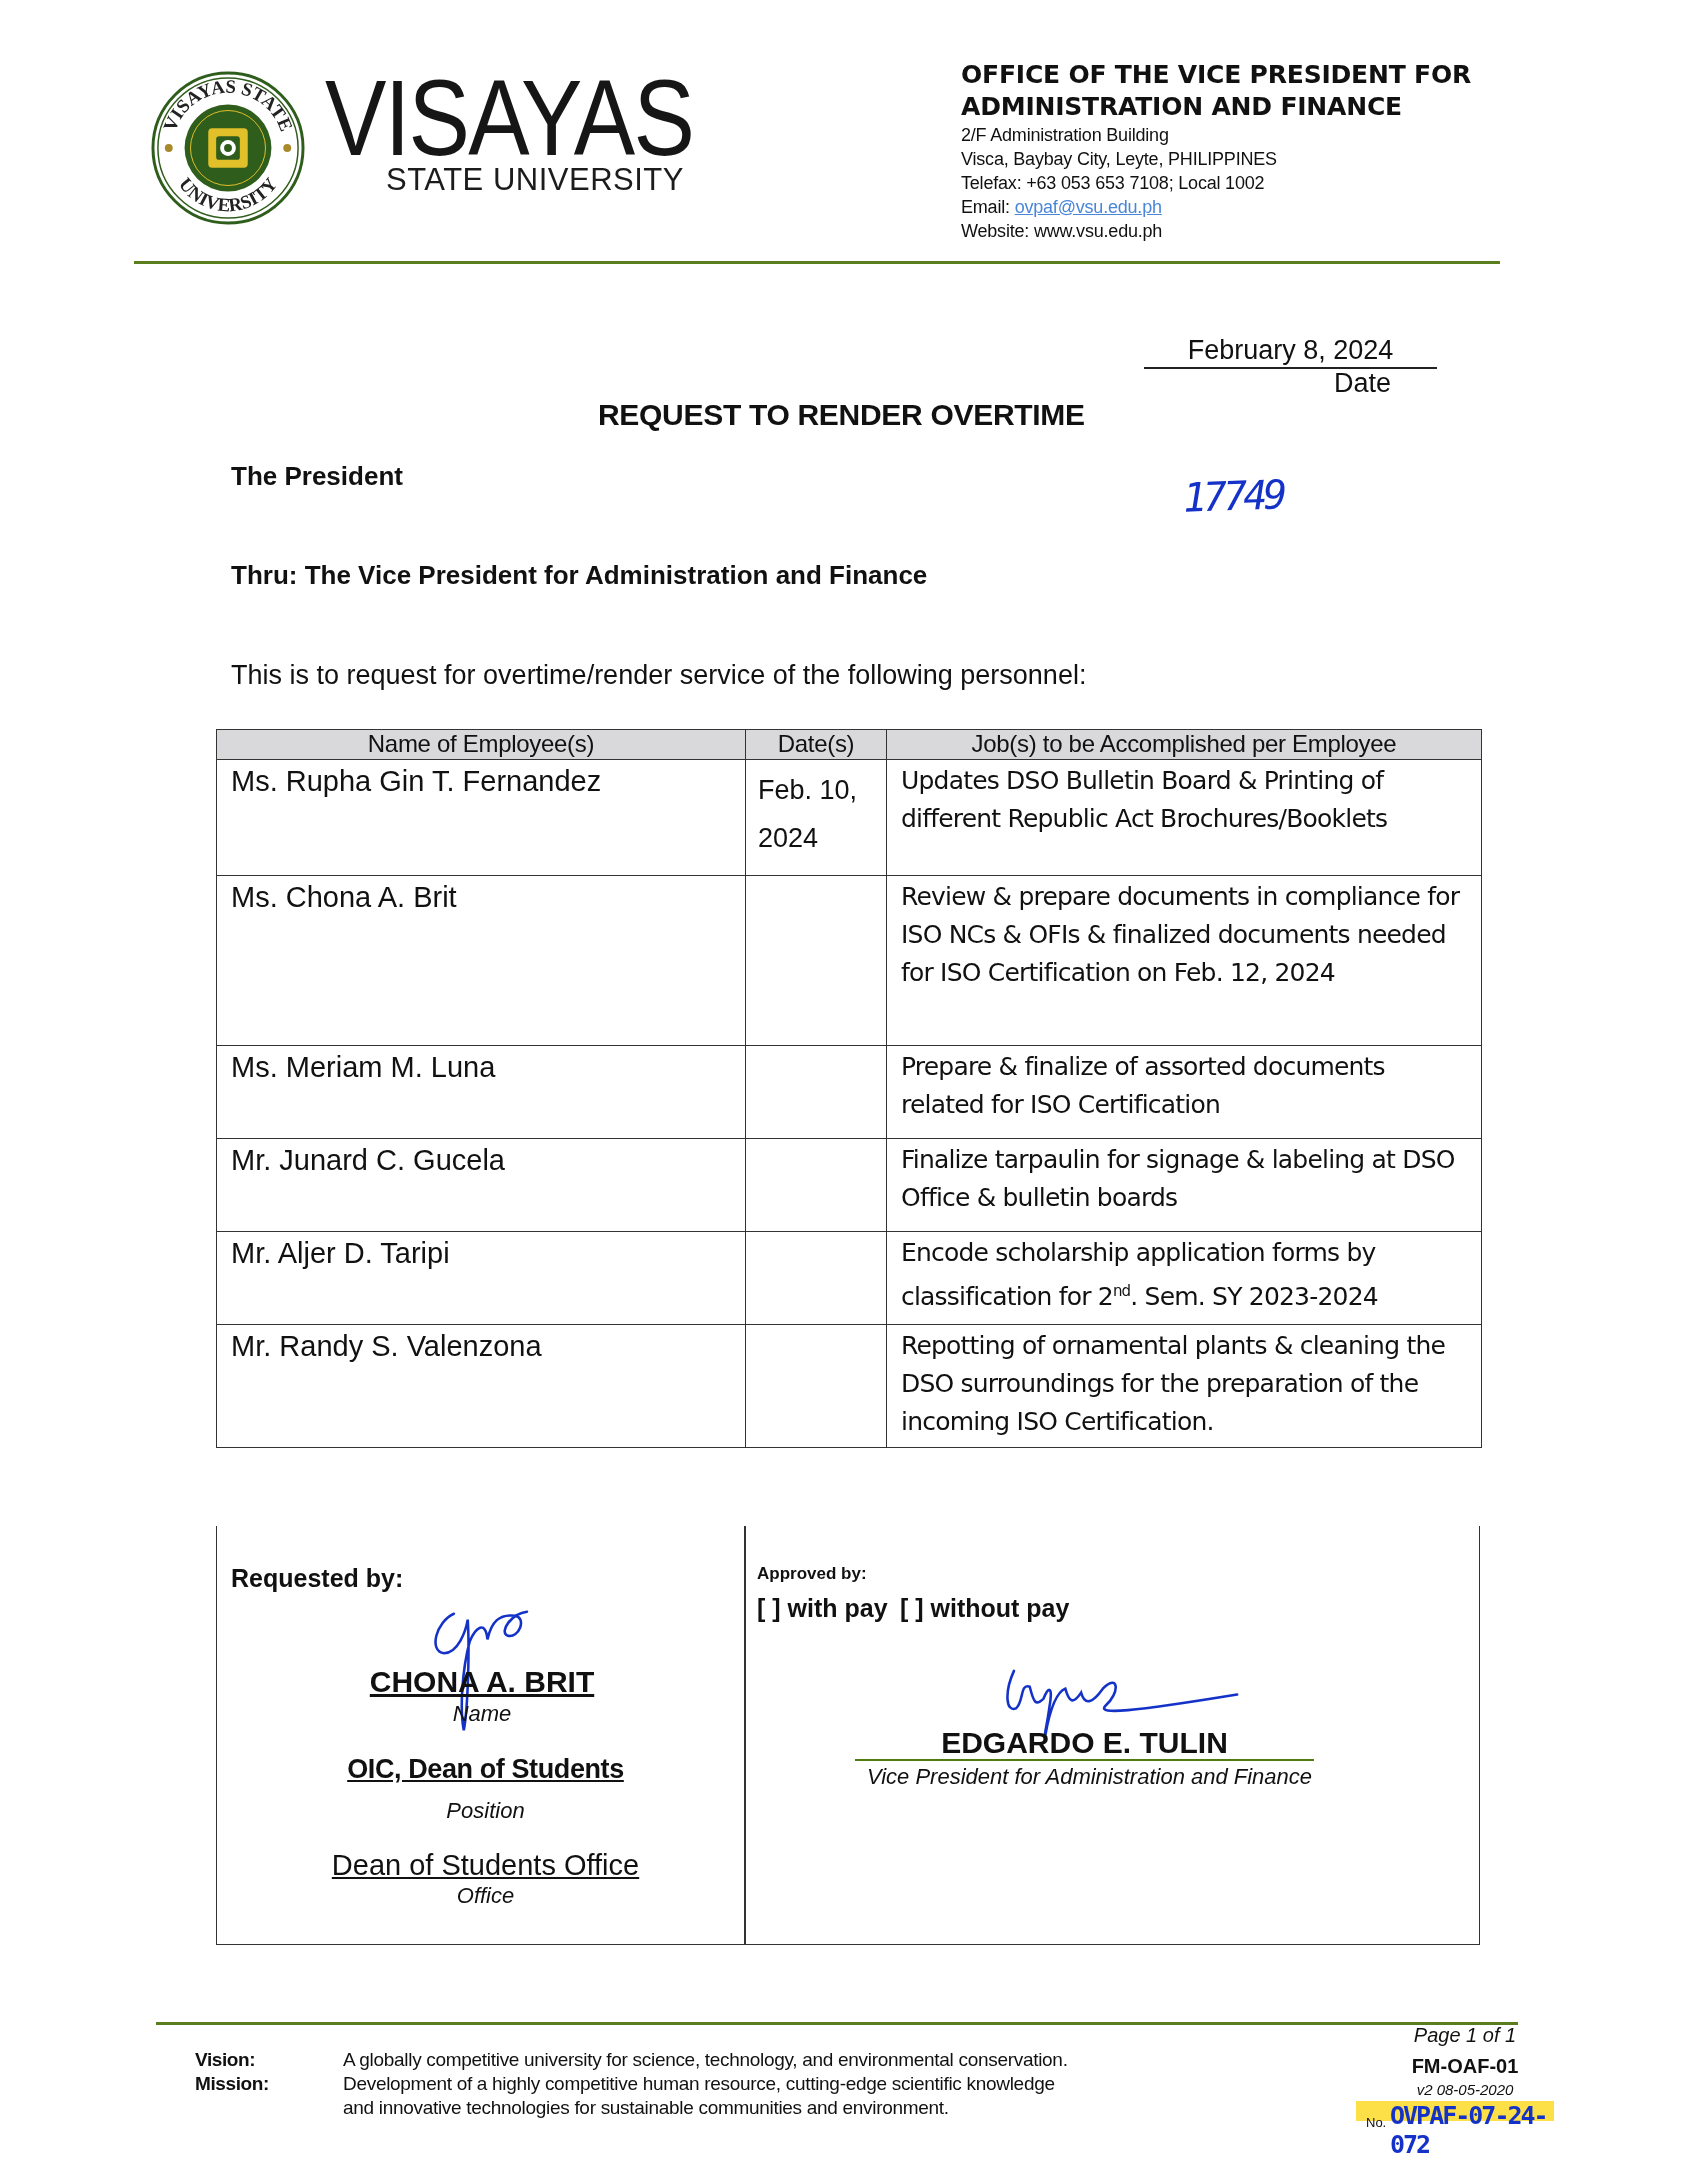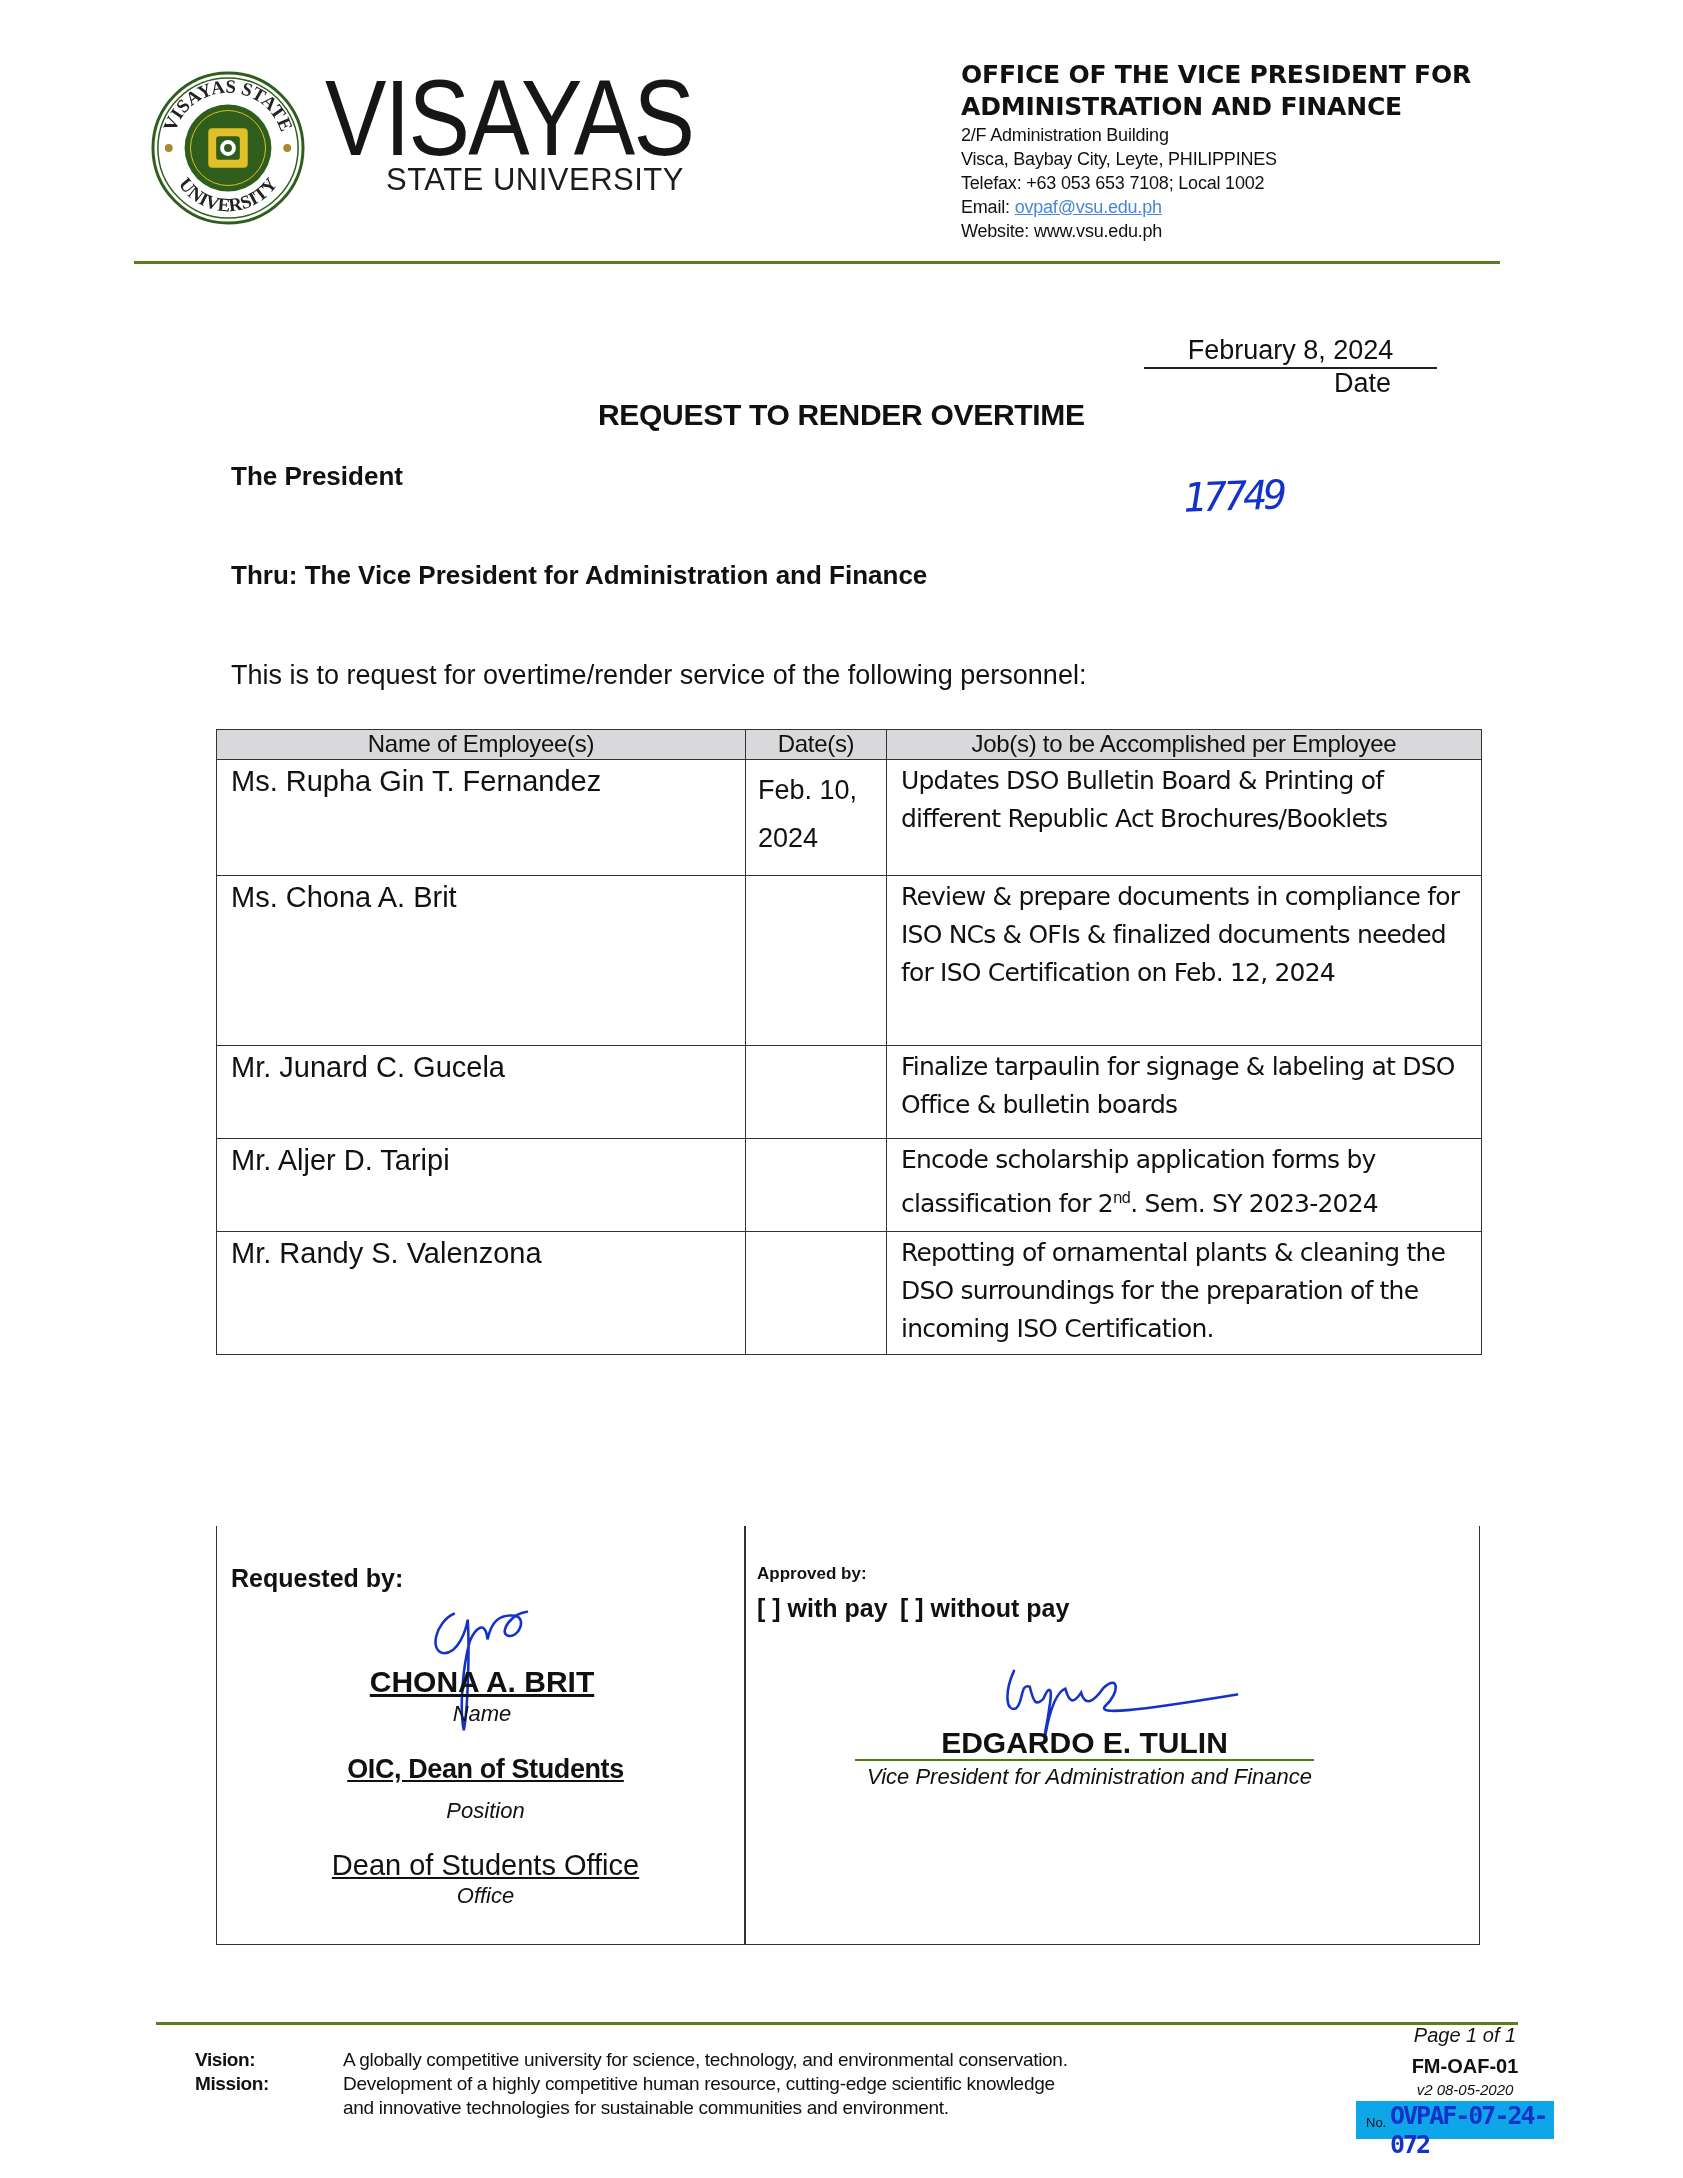--- a/index.html
+++ b/index.html
@@ -68,21 +68,21 @@
   .sig1 { left: 416px; top: 1592px; width: 139px; height: 158px; }
   .sig2 { left: 990px; top: 1663px; width: 277px; height: 79px; }
 
   
   .rule-bot { left: 156px; top: 2022px; width: 1362px; height: 3px; background: #5a7d1e; }
   .vis-lbl { left: 195px; top: 2048px; font-size: 19px; font-weight: bold; line-height: 24px; letter-spacing: -0.4px; }
   .vis-txt { left: 343px; top: 2048px; font-size: 19px; line-height: 24px; letter-spacing: -0.3px; width: 842px; }
   .pg { left: 1376px; top: 2024px; width: 178px; text-align: center; font-size: 20px; font-style: italic; }
   .fm { left: 1376px; top: 2055px; width: 178px; text-align: center; font-size: 20px; font-weight: bold; }
   .ver { left: 1376px; top: 2081px; width: 178px; text-align: center; font-size: 15px; font-style: italic; }
-  .no-stamp { left: 1356px; top: 2101px; width: 198px; height: 38px; background: #0ea5e9; }
+  .no-stamp { left: 1356px; top: 2101px; width: 198px; height: 20px; background: #fde047; }
   .no-lbl { font-size: 13px; position:absolute; left: 10px; top: 14px; }
   .no-val { position:absolute; left: 34px; top: 0px; font-family: "DejaVu Sans Mono", monospace; font-size: 25px; font-weight: bold; color: #1432c8; letter-spacing: -2px; }
 </style>
 </head>
 <body>
 
 <svg class="abs seal" viewBox="0 0 156 156">
   <circle cx="78" cy="78" r="76" fill="#fff" stroke="#2f5d1c" stroke-width="3"></circle>
   <circle cx="78" cy="78" r="71" fill="none" stroke="#2f5d1c" stroke-width="1.5"></circle>
   <circle cx="78" cy="78" r="44" fill="#2f5d1c"></circle>
@@ -144,20 +144,25 @@
       <td class="name">Ms. Rupha Gin T. Fernandez</td>
       <td class="date"><span>Feb. 10,</span><br><span>2024</span></td>
       <td class="job">Updates DSO Bulletin Board &amp; Printing of different Republic Act Brochures/Booklets</td>
     </tr>
     <tr style="height:170px">
       <td class="name">Ms. Chona A. Brit</td>
       <td class="date"></td>
       <td class="job">Review &amp; prepare documents in compliance for ISO NCs &amp; OFIs &amp; finalized documents needed for ISO Certification on Feb. 12, 2024</td>
     </tr>
     <tr style="height:93px">
+      <td class="name">Ms. Meriam M. Luna</td>
+      <td class="date"></td>
+      <td class="job">Prepare &amp; finalize of assorted documents related for ISO Certification</td>
+    </tr>
+    <tr style="height:93px">
       <td class="name">Mr. Junard C. Gucela</td>
       <td class="date"></td>
       <td class="job">Finalize tarpaulin for signage &amp; labeling at DSO Office &amp; bulletin boards</td>
     </tr>
     <tr style="height:93px">
       <td class="name">Mr. Aljer D. Taripi</td>
       <td class="date"></td>
       <td class="job"><span>Encode scholarship application forms by classification for 2</span><sup>nd</sup><span>. Sem. SY 2023-2024</span></td>
     </tr>
     <tr style="height:117px">

